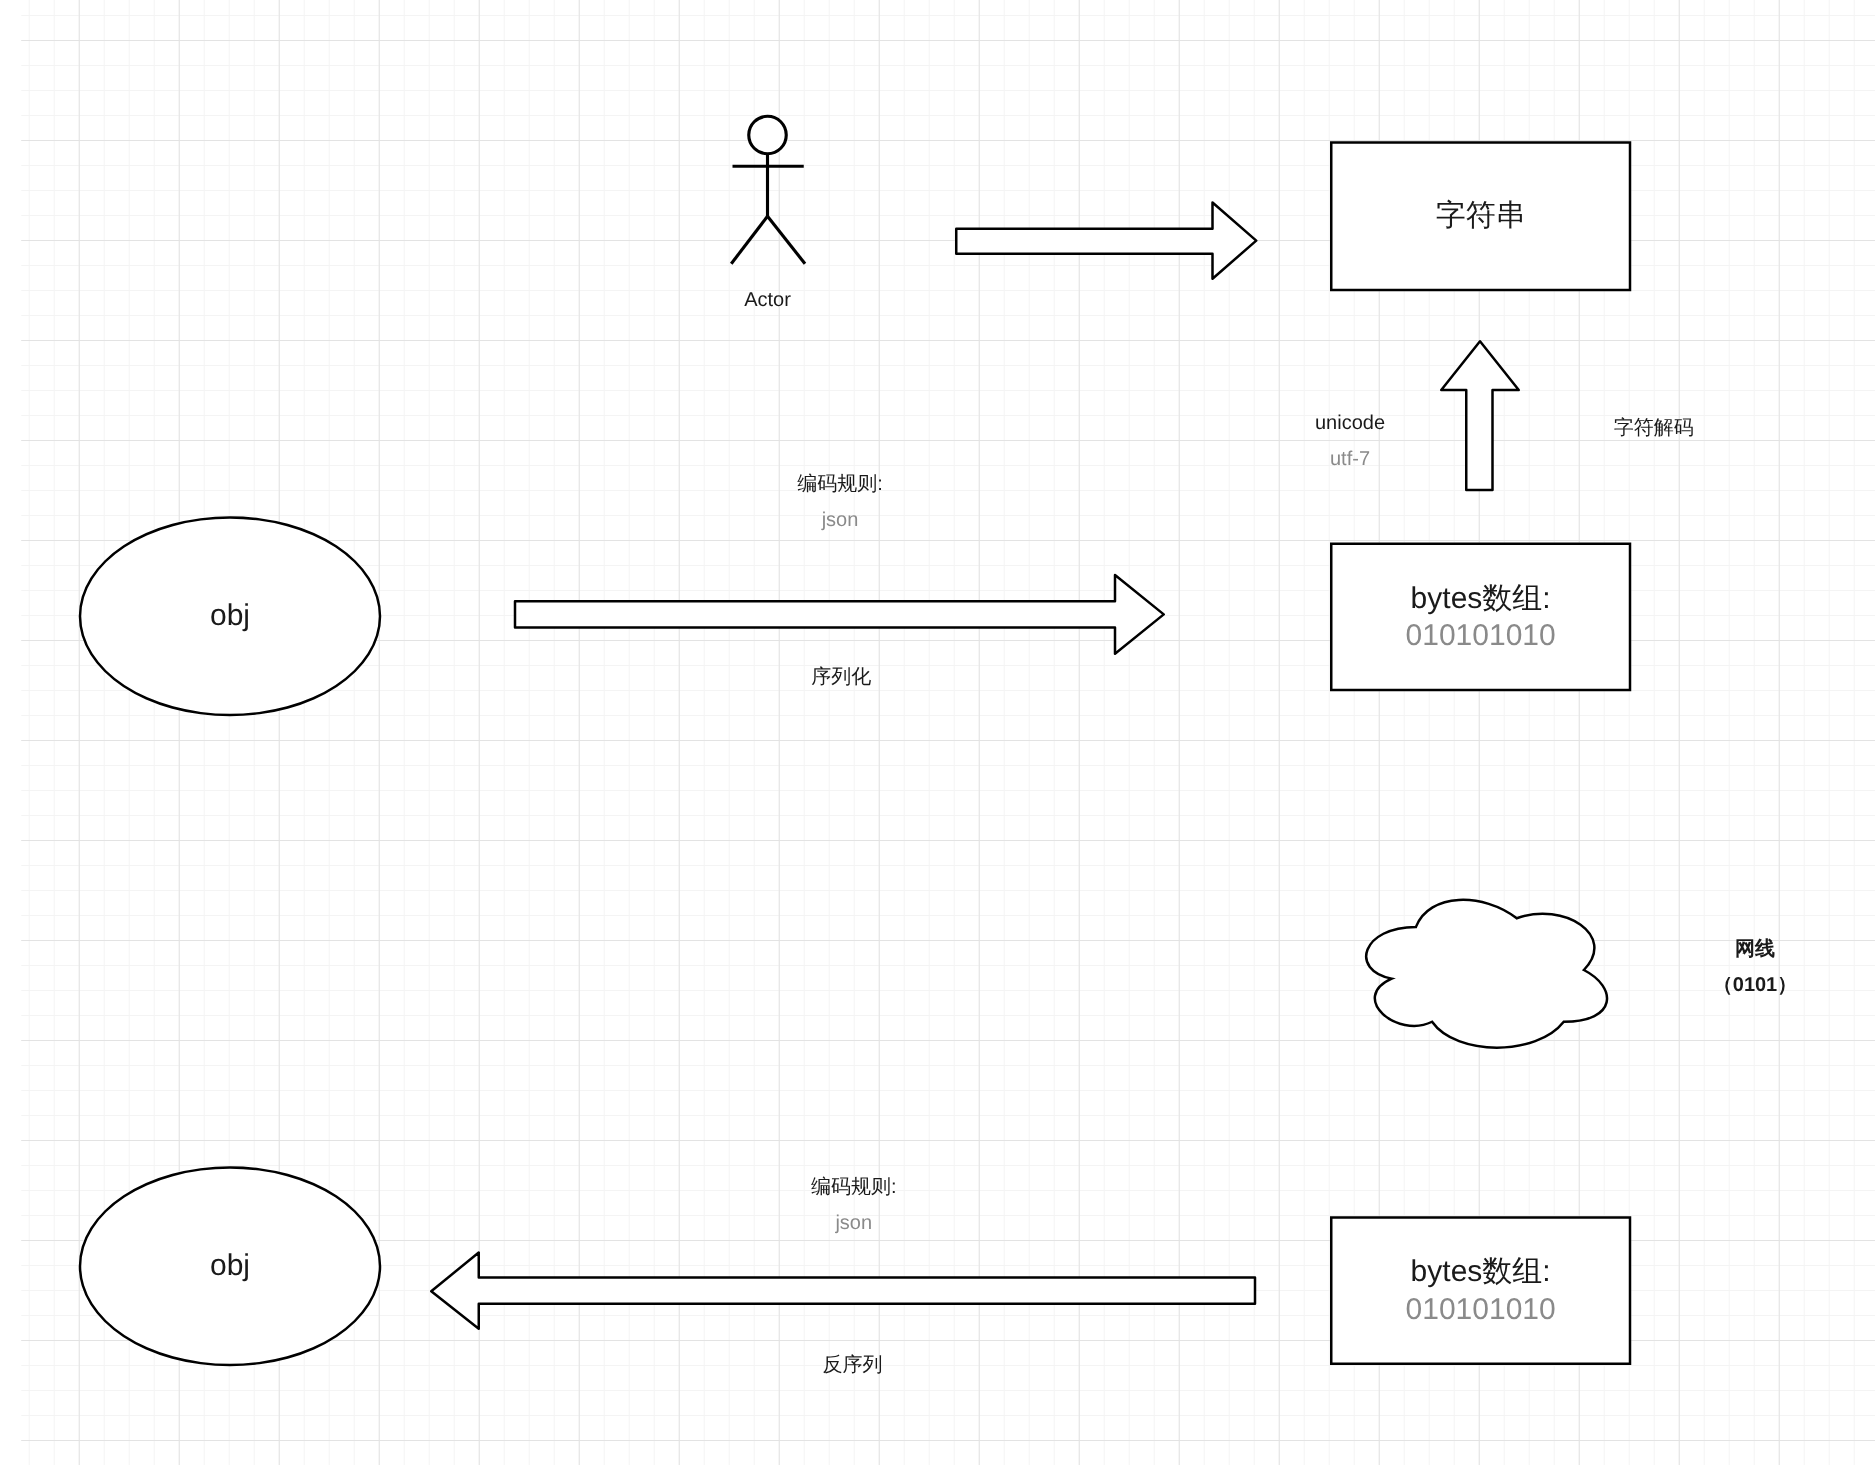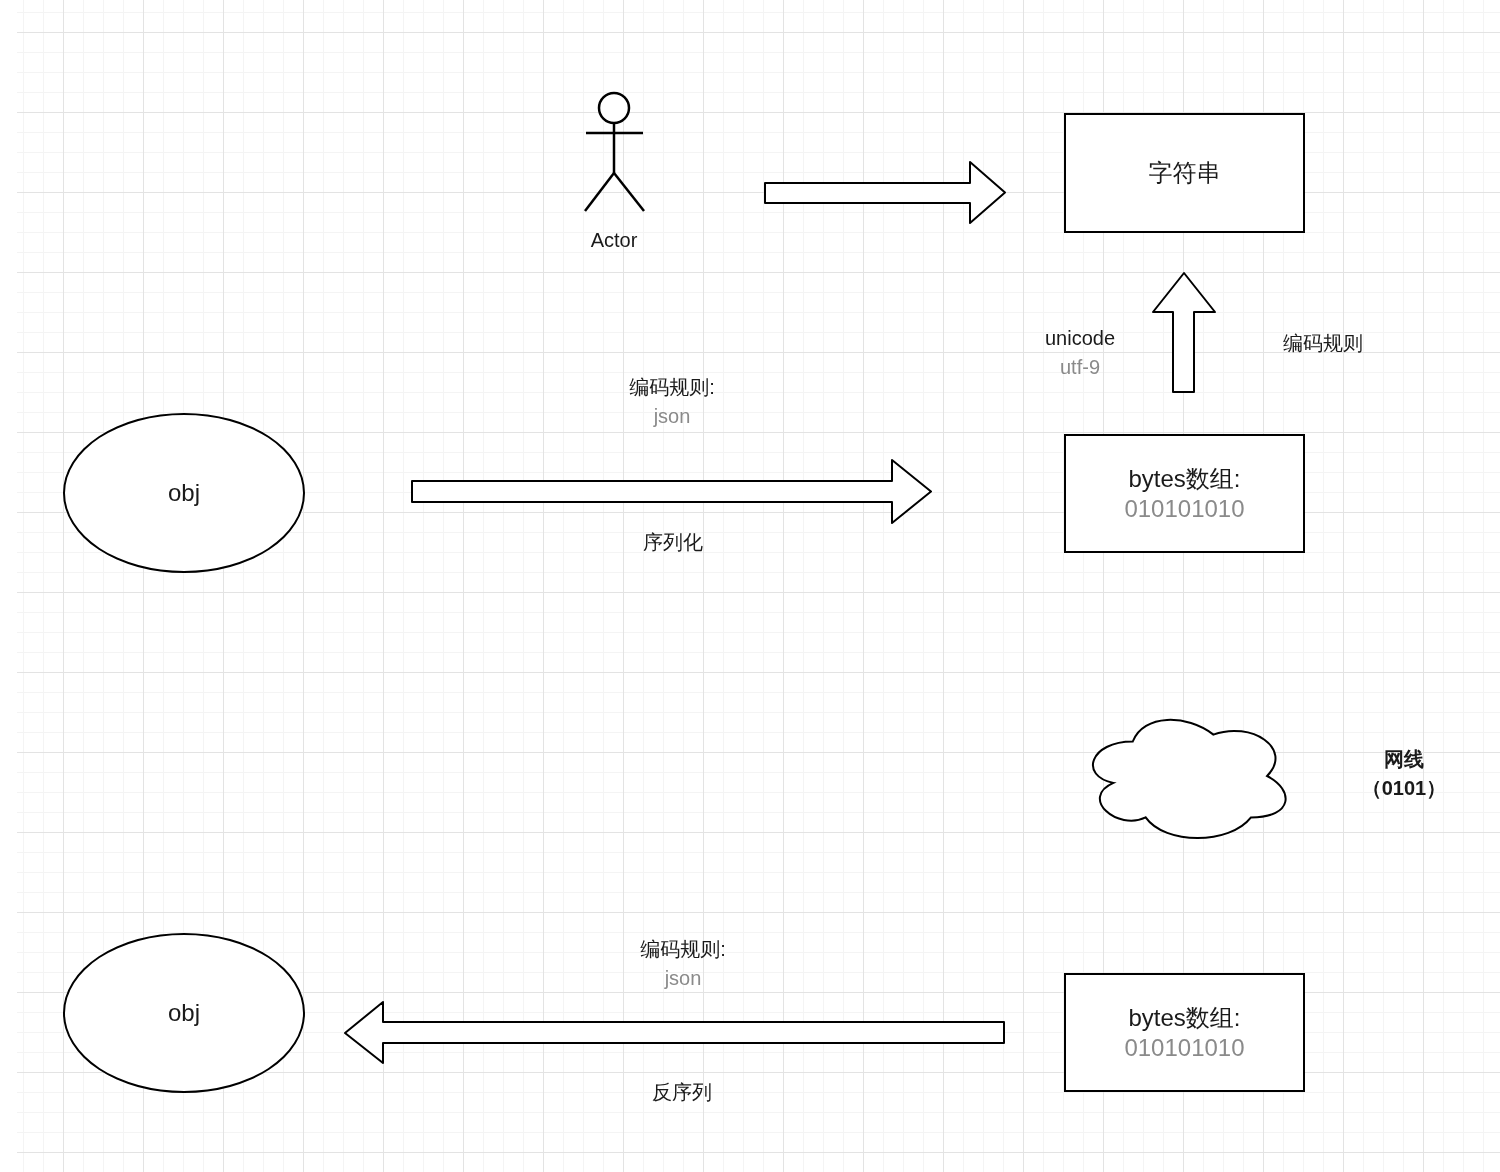--- a/index.html
+++ b/index.html
@@ -30,21 +30,21 @@
   }
   .ellipse { border-radius:50%; }
   #string-box  { left:1047px; top:113px;  width:241px; height:120px; }
   #bytes-top   { left:1047px; top:434px;  width:241px; height:119px; }
   #bytes-bottom{ left:1047px; top:973px;  width:241px; height:119px; }
   #obj-top     { left:46px;  top:413px;  width:242px; height:160px; }
   #obj-bottom  { left:46px;  top:933px;  width:242px; height:160px; }
   .label {
     position:absolute;
     transform:translate(-50%,-50%);
-    text-align:center; font-size:20px; line-height:29px;
+    text-align:center; font-size:16px; line-height:29px;
     white-space:nowrap;
   }
   .sub { color:#8a8a8a; }
   #actor-label      { left:597px;  top:240px; }
   #unicode-label    { left:1063px; top:353px;text-align:center; }
   #decode-label     { left:1306px; top:343px; }
   #enc-rule-top     { left:655px;  top:402px; }
   #serialize-label  { left:656px;  top:542px;text-align:center; }
   #net-label        { left:1387px; top:774px;font-weight:bold; }
   #enc-rule-bottom  { left:666px;  top:964px; }
@@ -101,24 +101,24 @@
   </div>
 
   <div class="node ellipse" id="obj-bottom">
     <div>obj</div>
   </div>
 
   <div class="label" id="actor-label">Actor</div>
 
   <div class="label" id="unicode-label">
     <div>unicode</div>
-    <div class="sub">utf-9</div>
+    <div class="sub">utf-7</div>
   </div>
 
-  <div class="label" id="decode-label">编码规则</div>
+  <div class="label" id="decode-label">字符解码</div>
 
   <div class="label" id="enc-rule-top">
     <div>编码规则:</div>
     <div class="sub">json</div>
   </div>
 
   <div class="label" id="serialize-label">序列化</div>
 
   <div class="label" id="net-label">
     <div>网线</div>

